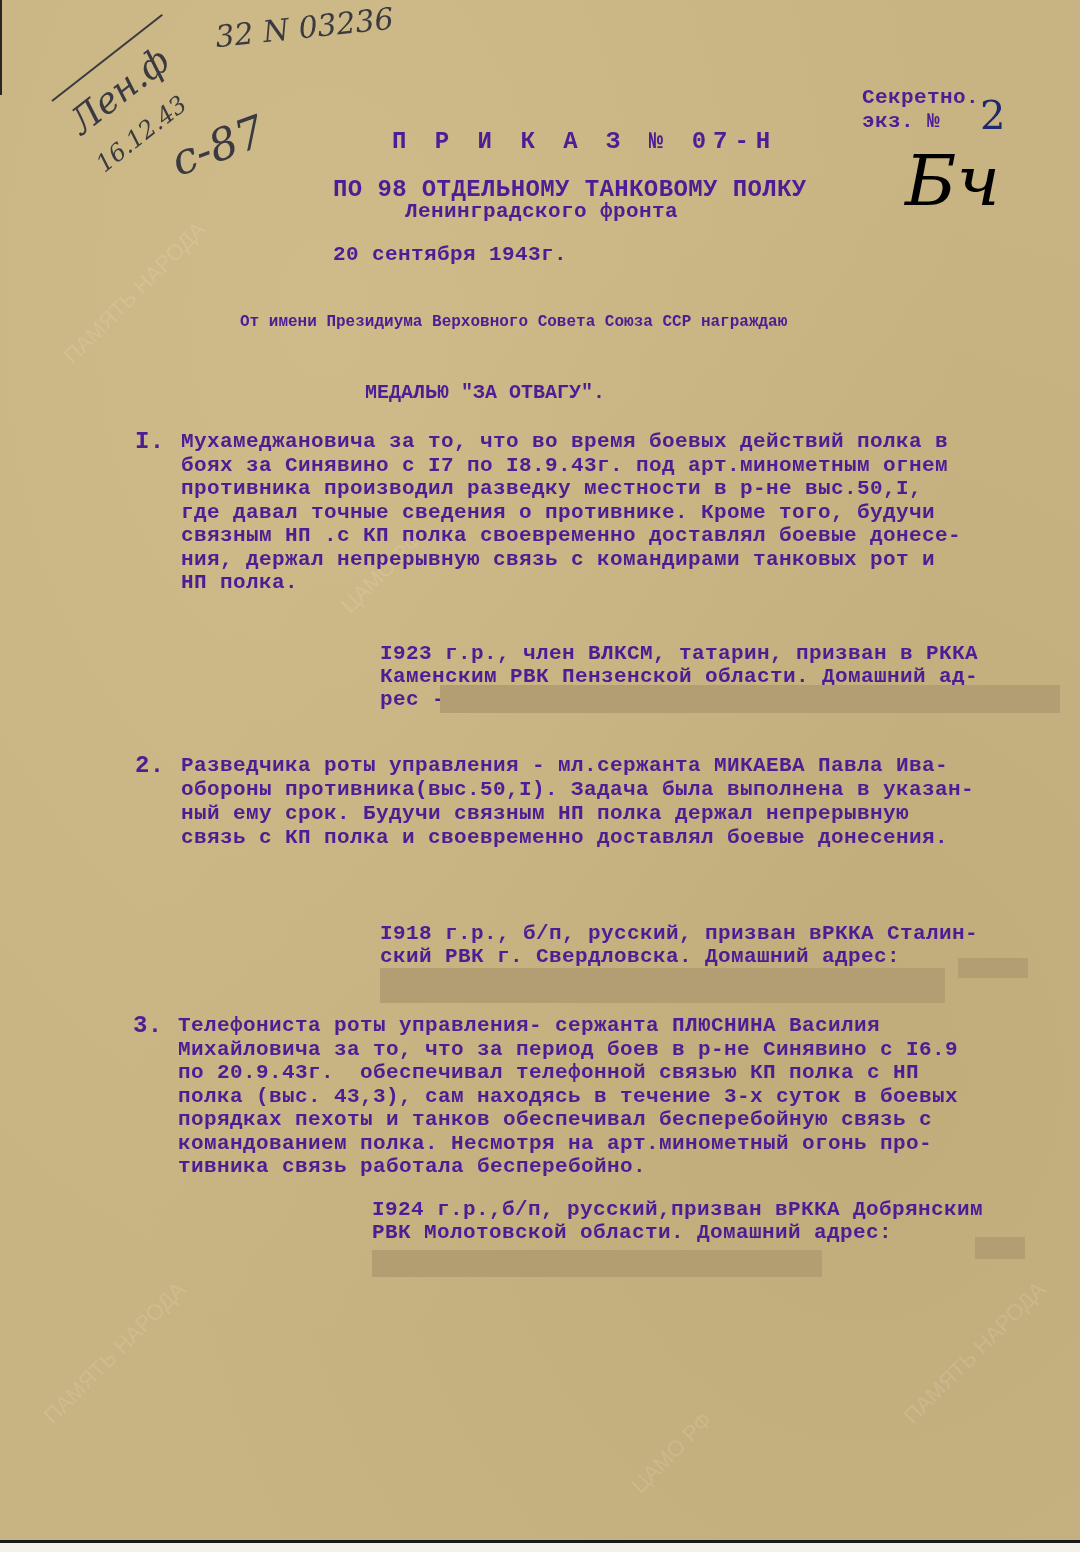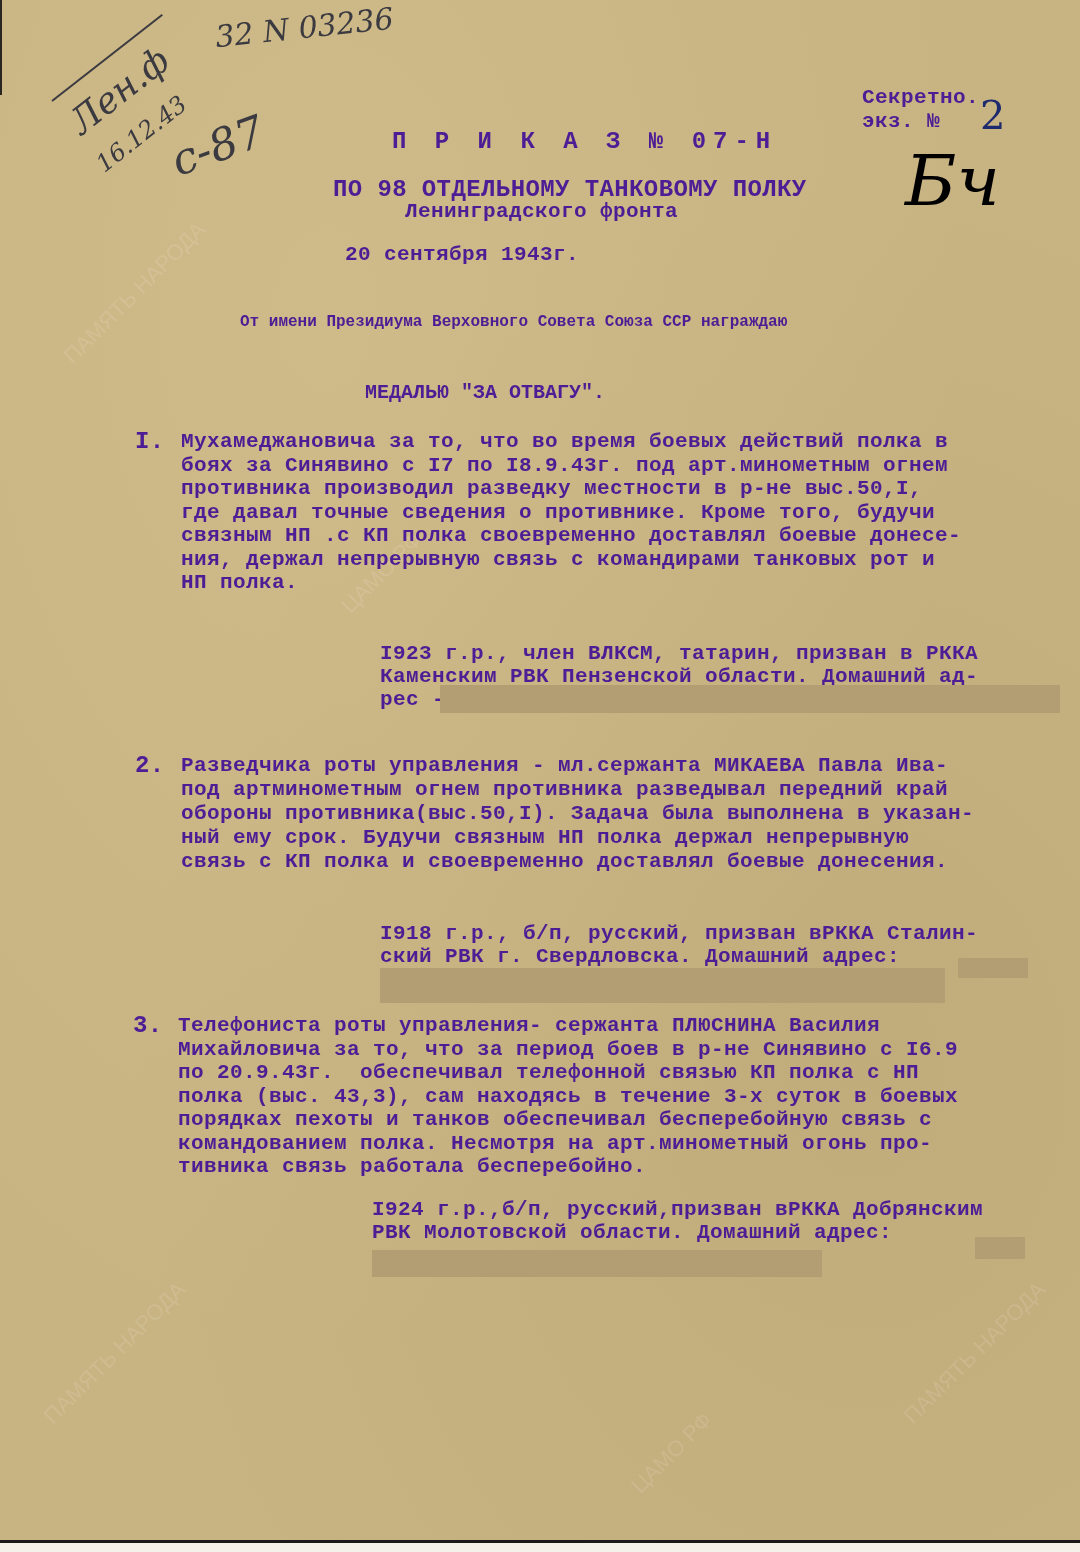--- a/index.html
+++ b/index.html
@@ -44,21 +44,21 @@
 <div class="hand" style="left:170px;top:120px;font-size:44px;transform:rotate(-20deg)">с-87</div>
 <div class="hand" style="left:895px;top:140px;font-size:70px;color:#000000;margin-left:10px;">Бч</div>
 
 <div class="t" style="left:862px;top:86px">Секретно.</div>
 <div class="t" style="left:862px;top:110px">экз. №</div>
 <div class="hand" style="left:980px;top:92px;font-size:40px;color:#1e2a6e;font-style:normal">2</div>
 
 <div class="t title" style="left:392px;top:128px">П Р И К А З № 07-Н</div>
 <div class="t" style="left:333px;top:176px;font-size:24px">ПО 98 ОТДЕЛЬНОМУ ТАНКОВОМУ ПОЛКУ</div>
 <div class="t" style="left:405px;top:200px">Ленинградского фронта</div>
-<div class="t" style="left:345px;top:243px">20 сентября 1943г.</div>
+<div class="t" style="left:333px;top:243px">20 сентября 1943г.</div>
 
 <div class="t" style="left:240px;top:313px;font-size:16px;letter-spacing:0px">От имени Президиума Верховного Совета Союза ССР награждаю</div>
 <div class="t" style="left:365px;top:381px;font-size:20px;letter-spacing:0px">МЕДАЛЬЮ "ЗА ОТВАГУ".</div>
 
 <div class="t" style="left:135px;top:428px;font-size:24px">I.</div>
 <div style="position:absolute;left:181px;top:430px;line-height:23.5px">
   <div class="t" style="position:static">Мухамеджановича за то, что во время боевых действий полка в</div>
   <div class="t" style="position:static">боях за Синявино с I7 по I8.9.43г. под арт.минометным огнем</div>
   <div class="t" style="position:static">противника производил разведку местности в р-не выс.50,I,</div>
   <div class="t" style="position:static">где давал точные сведения о противнике. Кроме того, будучи</div>
@@ -69,21 +69,20 @@
 <div style="position:absolute;left:380px;top:642px;line-height:23px">
   <div class="t" style="position:static">I923 г.р., член ВЛКСМ, татарин, призван в РККА</div>
   <div class="t" style="position:static">Каменским РВК Пензенской области. Домашний ад-</div>
   <div class="t" style="position:static">рес -</div>
 </div>
 <div class="redact" style="left:440px;top:685px;width:620px;height:28px"></div>
 
 <div class="t" style="left:135px;top:752px;font-size:24px">2.</div>
 <div style="position:absolute;left:181px;top:754px;line-height:24px">
   <div class="t" style="position:static">Разведчика роты управления - мл.сержанта МИКАЕВА Павла Ива-</div>
-  <div class="t" style="position:static">под артминометным огнем противника разведывал передний край</div>
   <div class="t" style="position:static">обороны противника(выс.50,I). Задача была выполнена в указан-</div>
   <div class="t" style="position:static">ный ему срок. Будучи связным НП полка держал непрерывную</div>
   <div class="t" style="position:static">связь с КП полка и своевременно доставлял боевые донесения.</div>
 </div>
 <div style="position:absolute;left:380px;top:922px;line-height:23px">
   <div class="t" style="position:static">I918 г.р., б/п, русский, призван вРККА Сталин-</div>
   <div class="t" style="position:static">ский РВК г. Свердловска. Домашний адрес:</div>
 </div>
 <div class="redact" style="left:958px;top:958px;width:70px;height:20px"></div>
 <div class="redact" style="left:380px;top:968px;width:565px;height:35px"></div>

